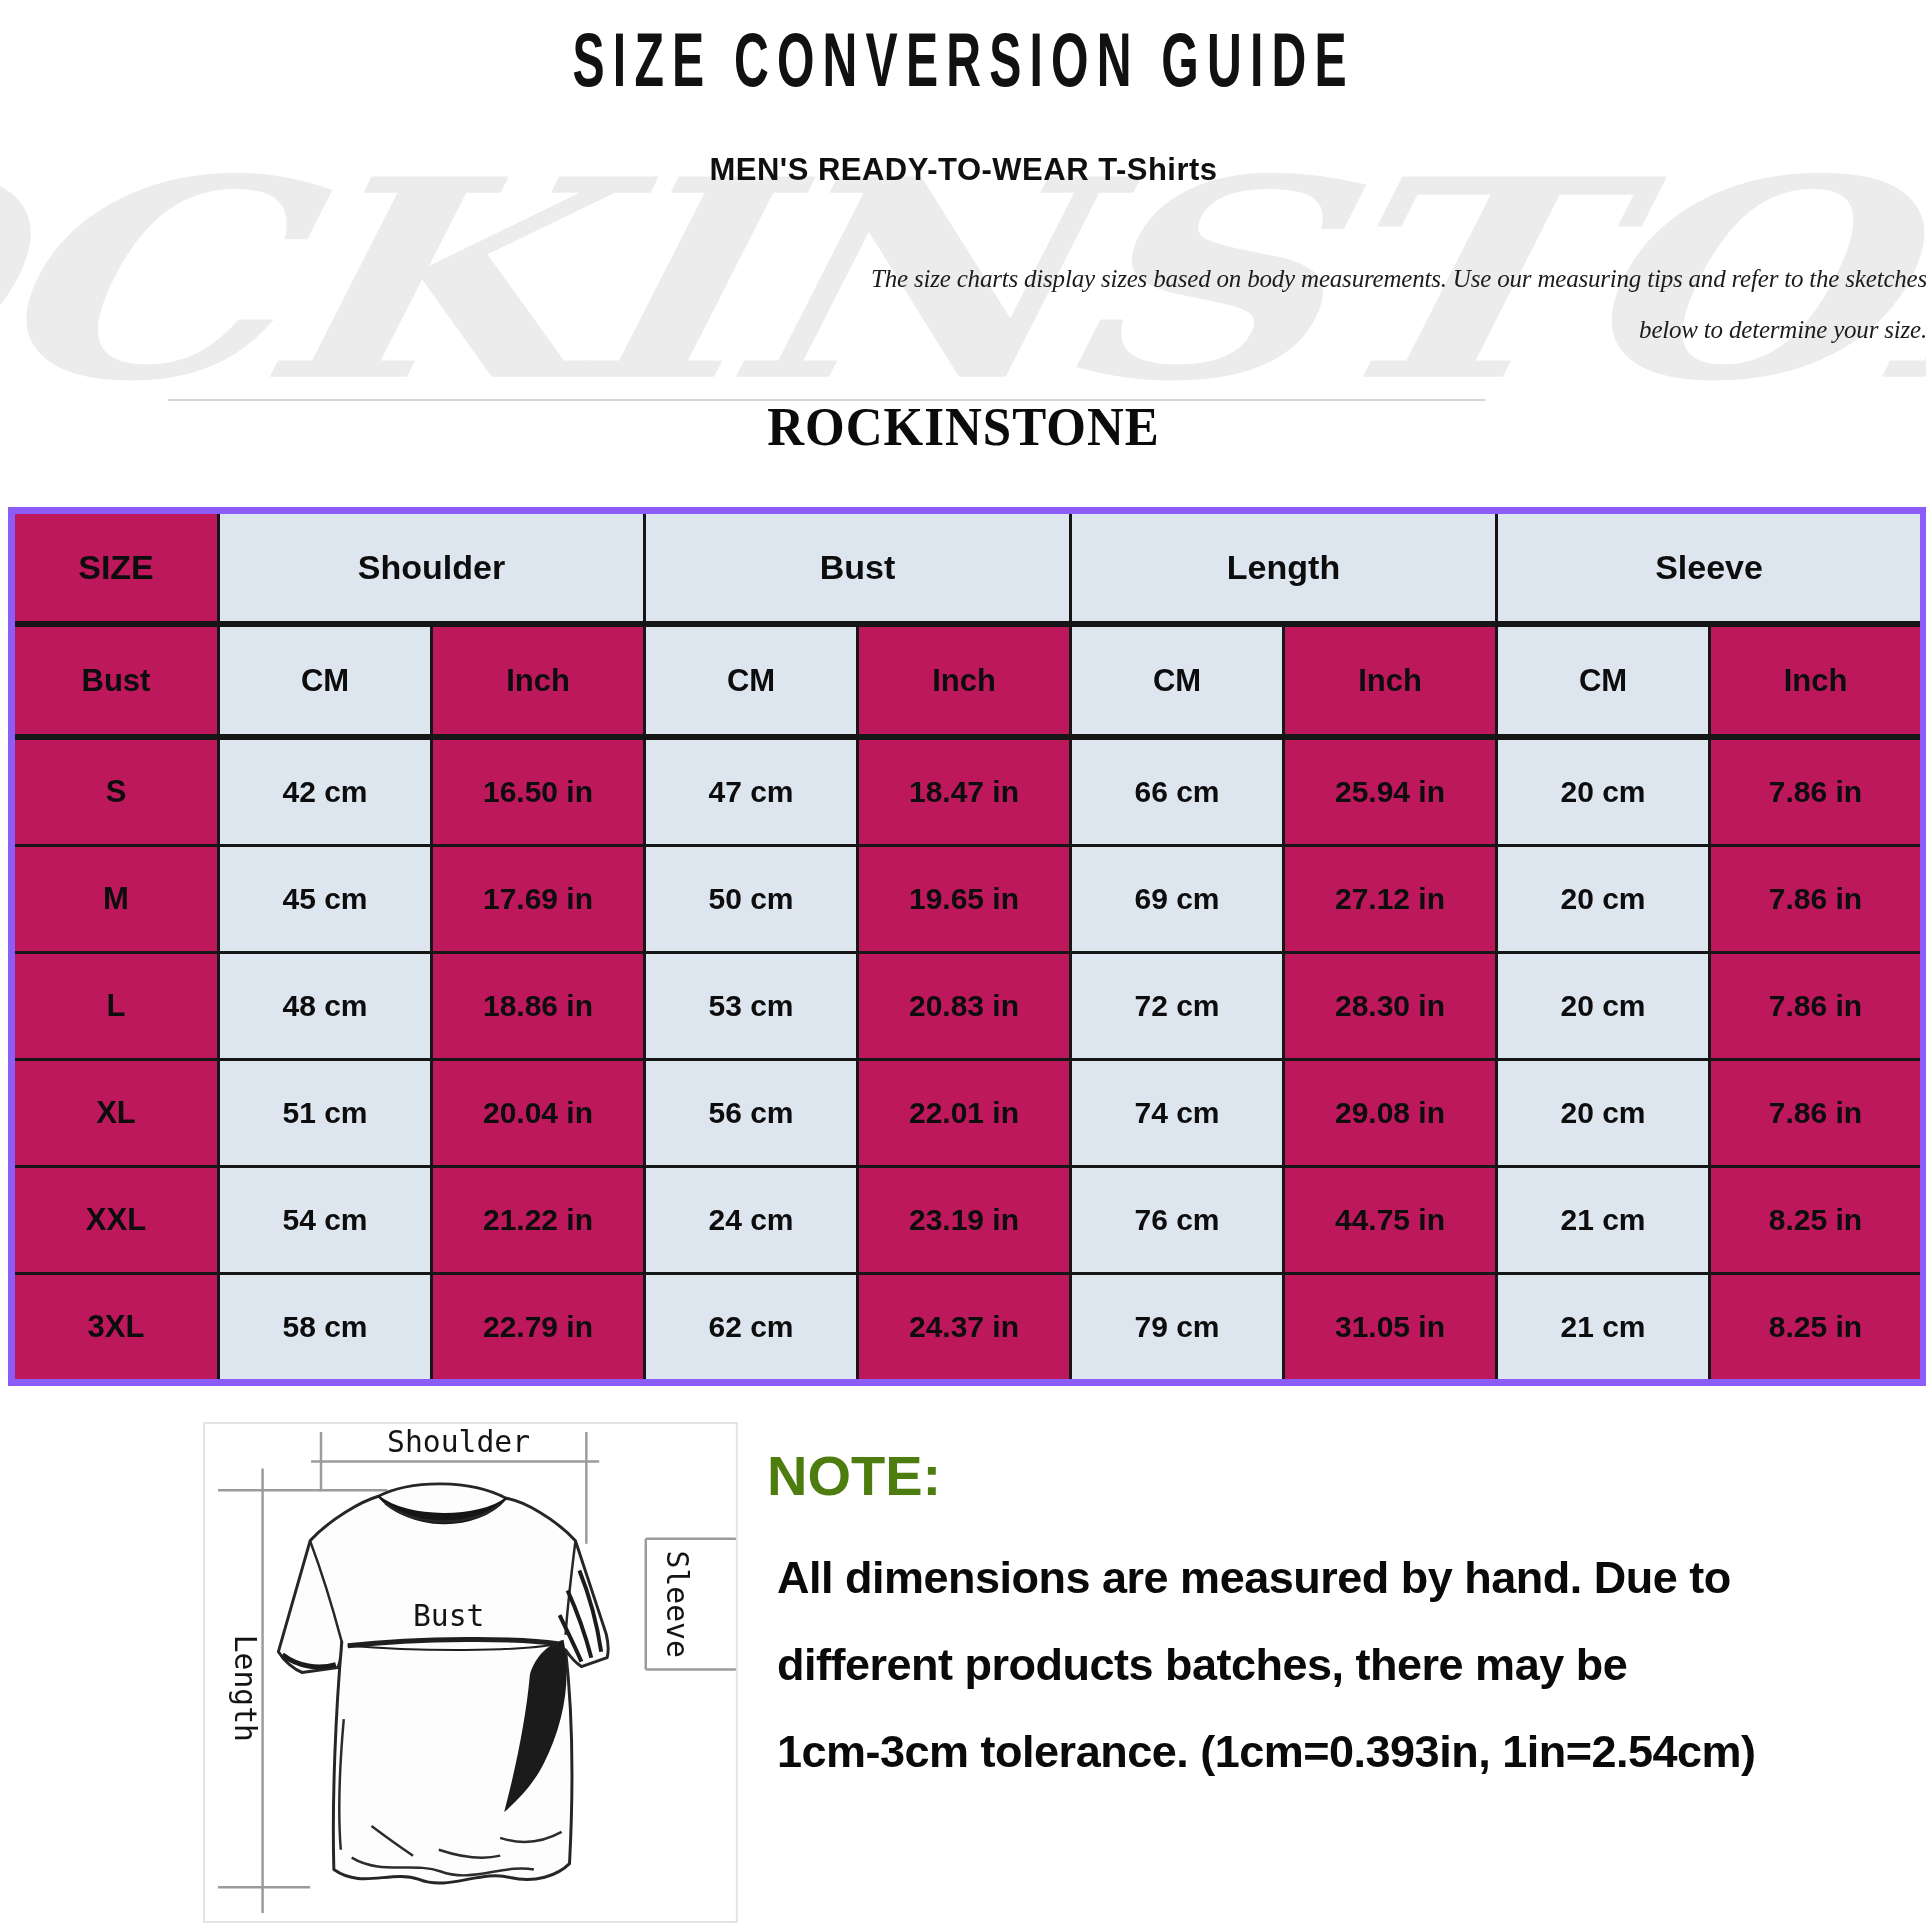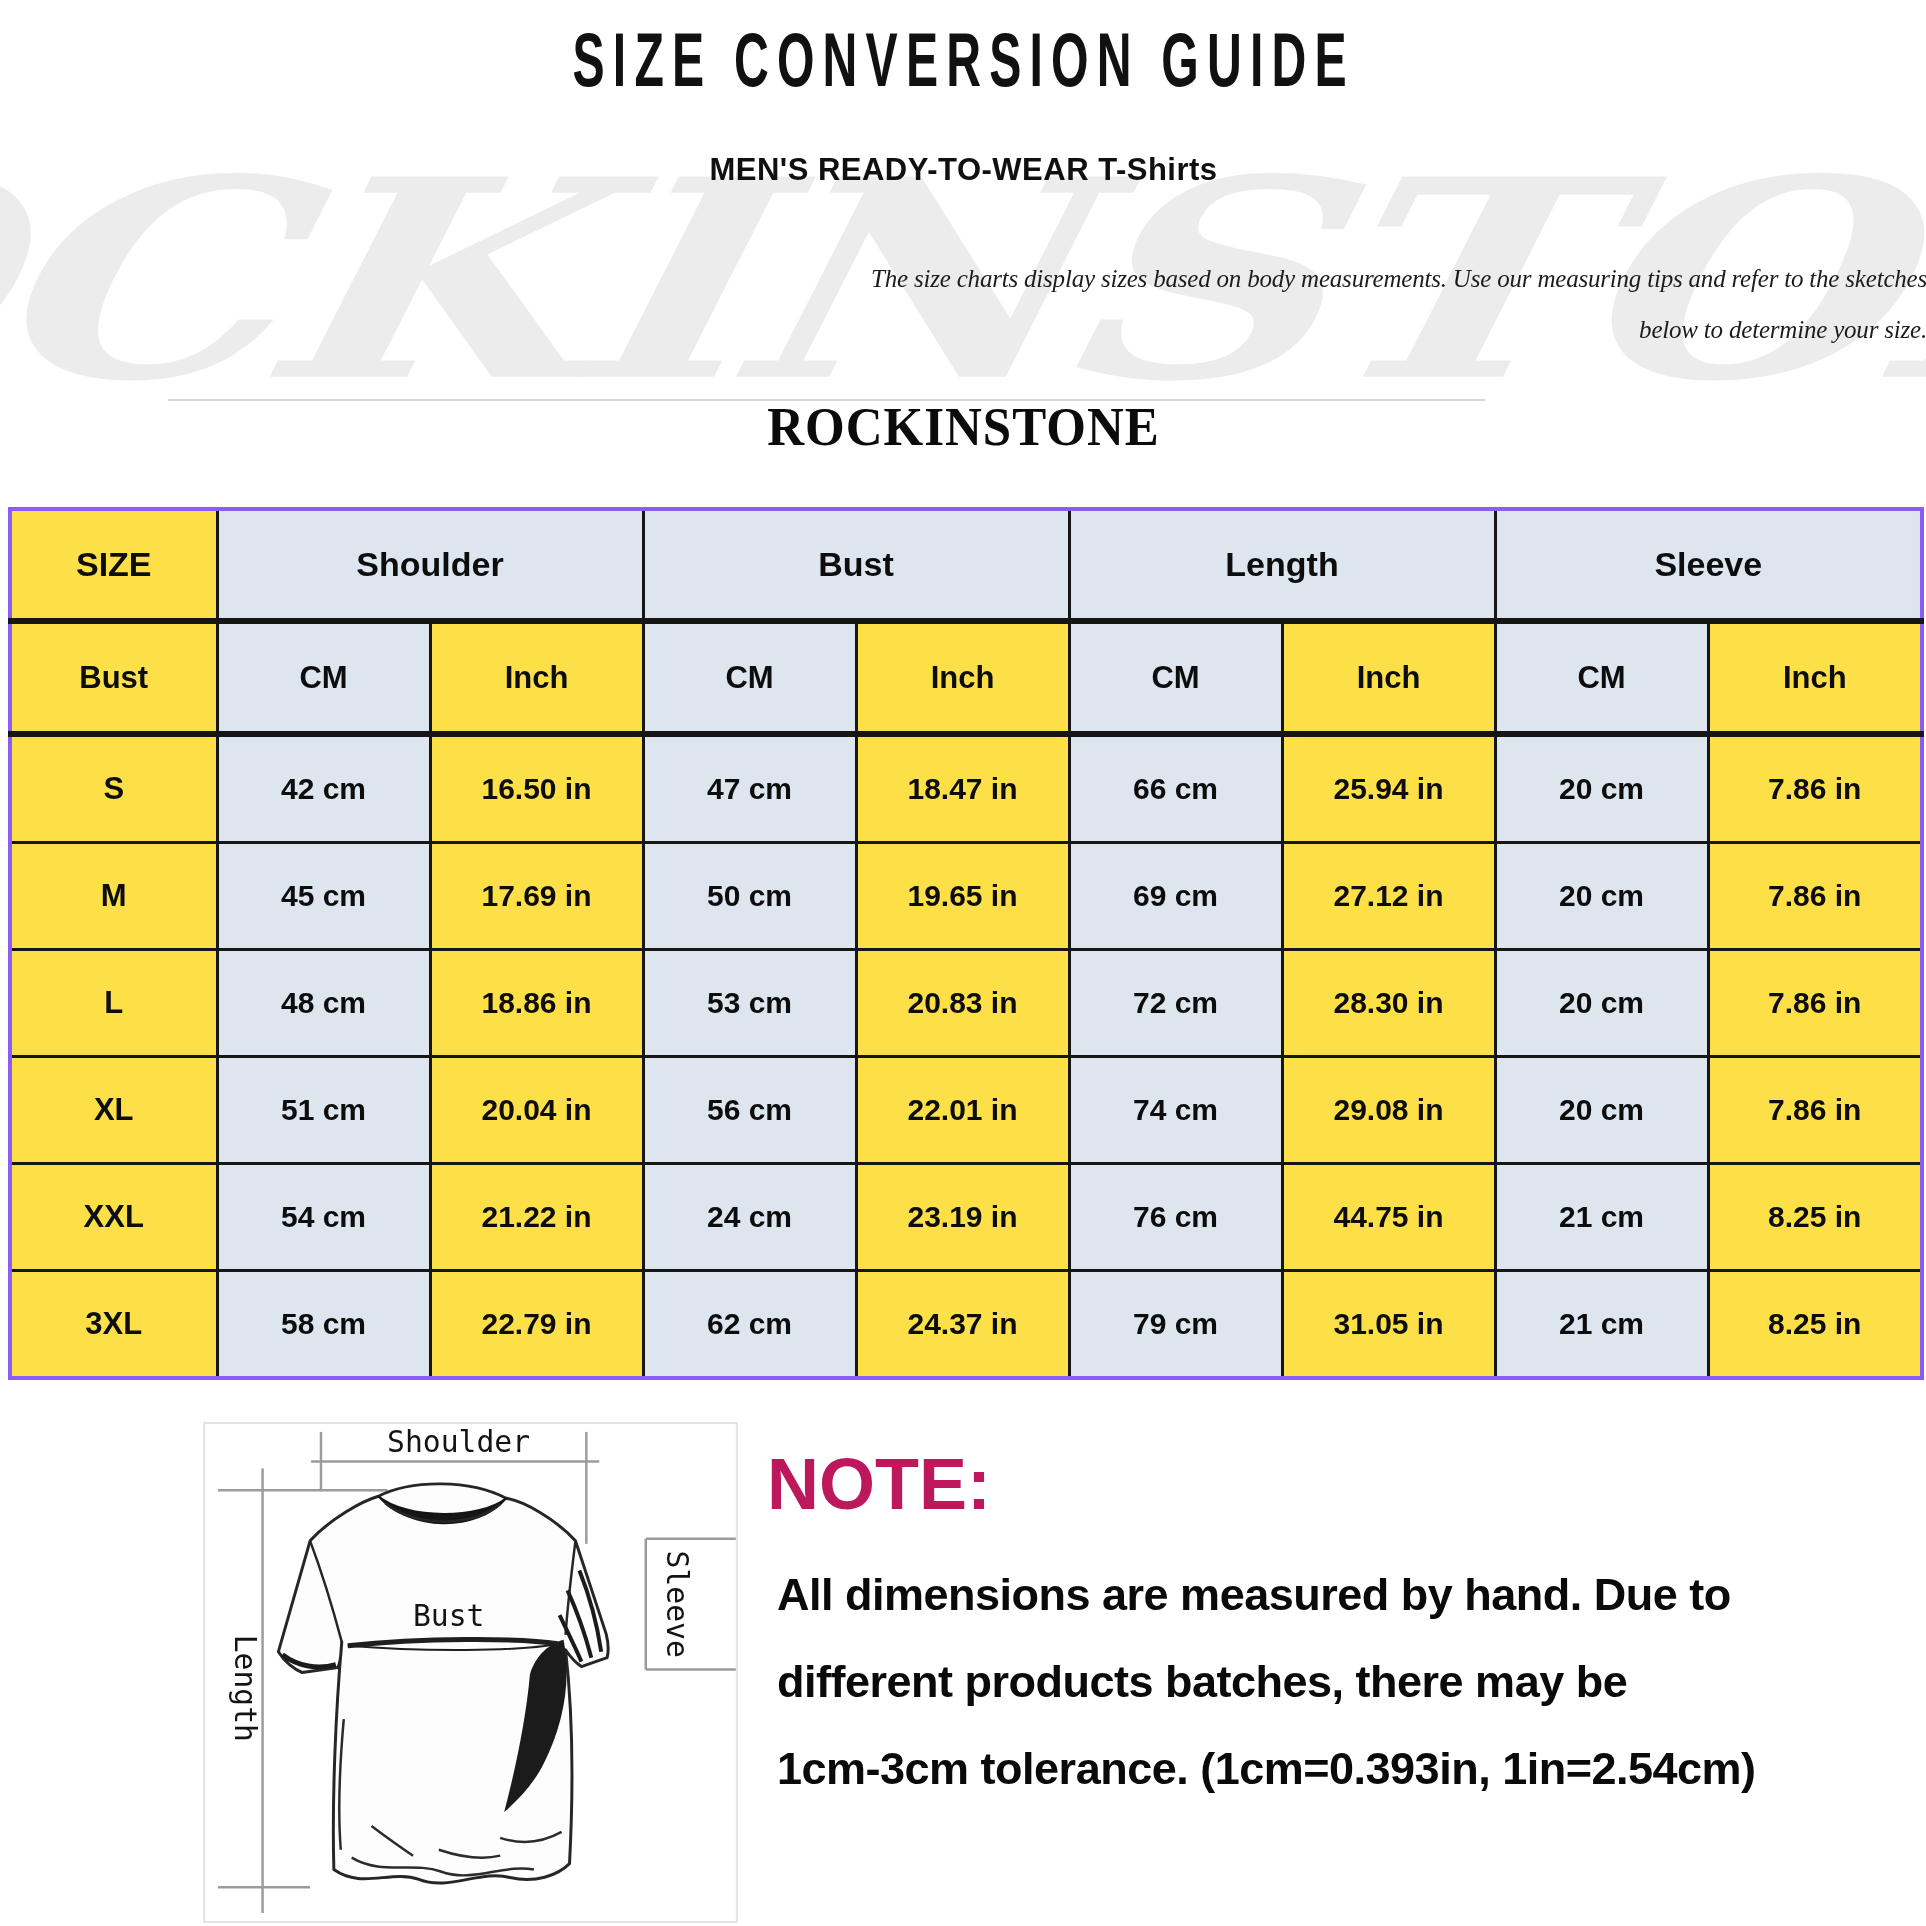--- a/index.html
+++ b/index.html
@@ -22,34 +22,34 @@
     font-size:31px;font-weight:700;letter-spacing:0.5px;color:#101010;}
   .desc{position:absolute;top:253px;left:0;width:100%;text-align:right;z-index:2;
     font-family:"Liberation Serif",serif;font-style:italic;font-size:25px;line-height:51px;
     color:#1c1c1c;letter-spacing:-0.2px;}
   .brand{position:absolute;top:398px;left:0;width:100%;text-align:center;z-index:2;}
   .brand span{display:inline-block;font-family:"Liberation Serif",serif;font-weight:700;
     font-size:51px;letter-spacing:1px;transform:scaleY(1.06);color:#0b0b0b;}
 
   
   table.size-table{position:absolute;left:8px;top:507px;width:1911px;z-index:2;
-    border-collapse:collapse;table-layout:fixed;background:#fde047;
-    border:4px solid #8b5cf6;}
+    border-collapse:collapse;table-layout:fixed;background:#be185d;
+    border:7px solid #8b5cf6;}
   table.size-table td{border:3px solid #161616;text-align:center;vertical-align:middle;
     font-weight:700;color:#0d0d0d;padding:0;overflow:hidden;}
   td.shade{background:#dde5ef;}
   tr.r-head td{height:107px;font-size:34px;border-bottom-width:6px;}
   tr.r-unit td{height:107px;font-size:31px;border-bottom-width:6px;}
   tr.r-data td{height:104px;font-size:30px;}
   tr.r-data td.rowlab{font-size:31px;}
 
   
   .diagram{position:absolute;left:203px;top:1422px;width:535px;height:501px;z-index:2;}
   .note{position:absolute;left:767px;top:1443px;width:1109px;z-index:2;}
-  .note-heading{font-size:72px;font-weight:700;color:#be185d;letter-spacing:0;}
+  .note-heading{font-size:56px;font-weight:700;color:#4d7c0f;letter-spacing:0;}
   .note-body{margin-top:26px;}
   .note-line{font-size:45px;font-weight:700;line-height:87px;letter-spacing:-0.5px;
     white-space:nowrap;color:#0a0a0a;margin-left:10px;}
   .sketch-label{font-family:"DejaVu Sans Mono",monospace;font-size:30px;fill:#141414;}
 </style>
 </head>
 <body>
 
 <div id="page">
 

